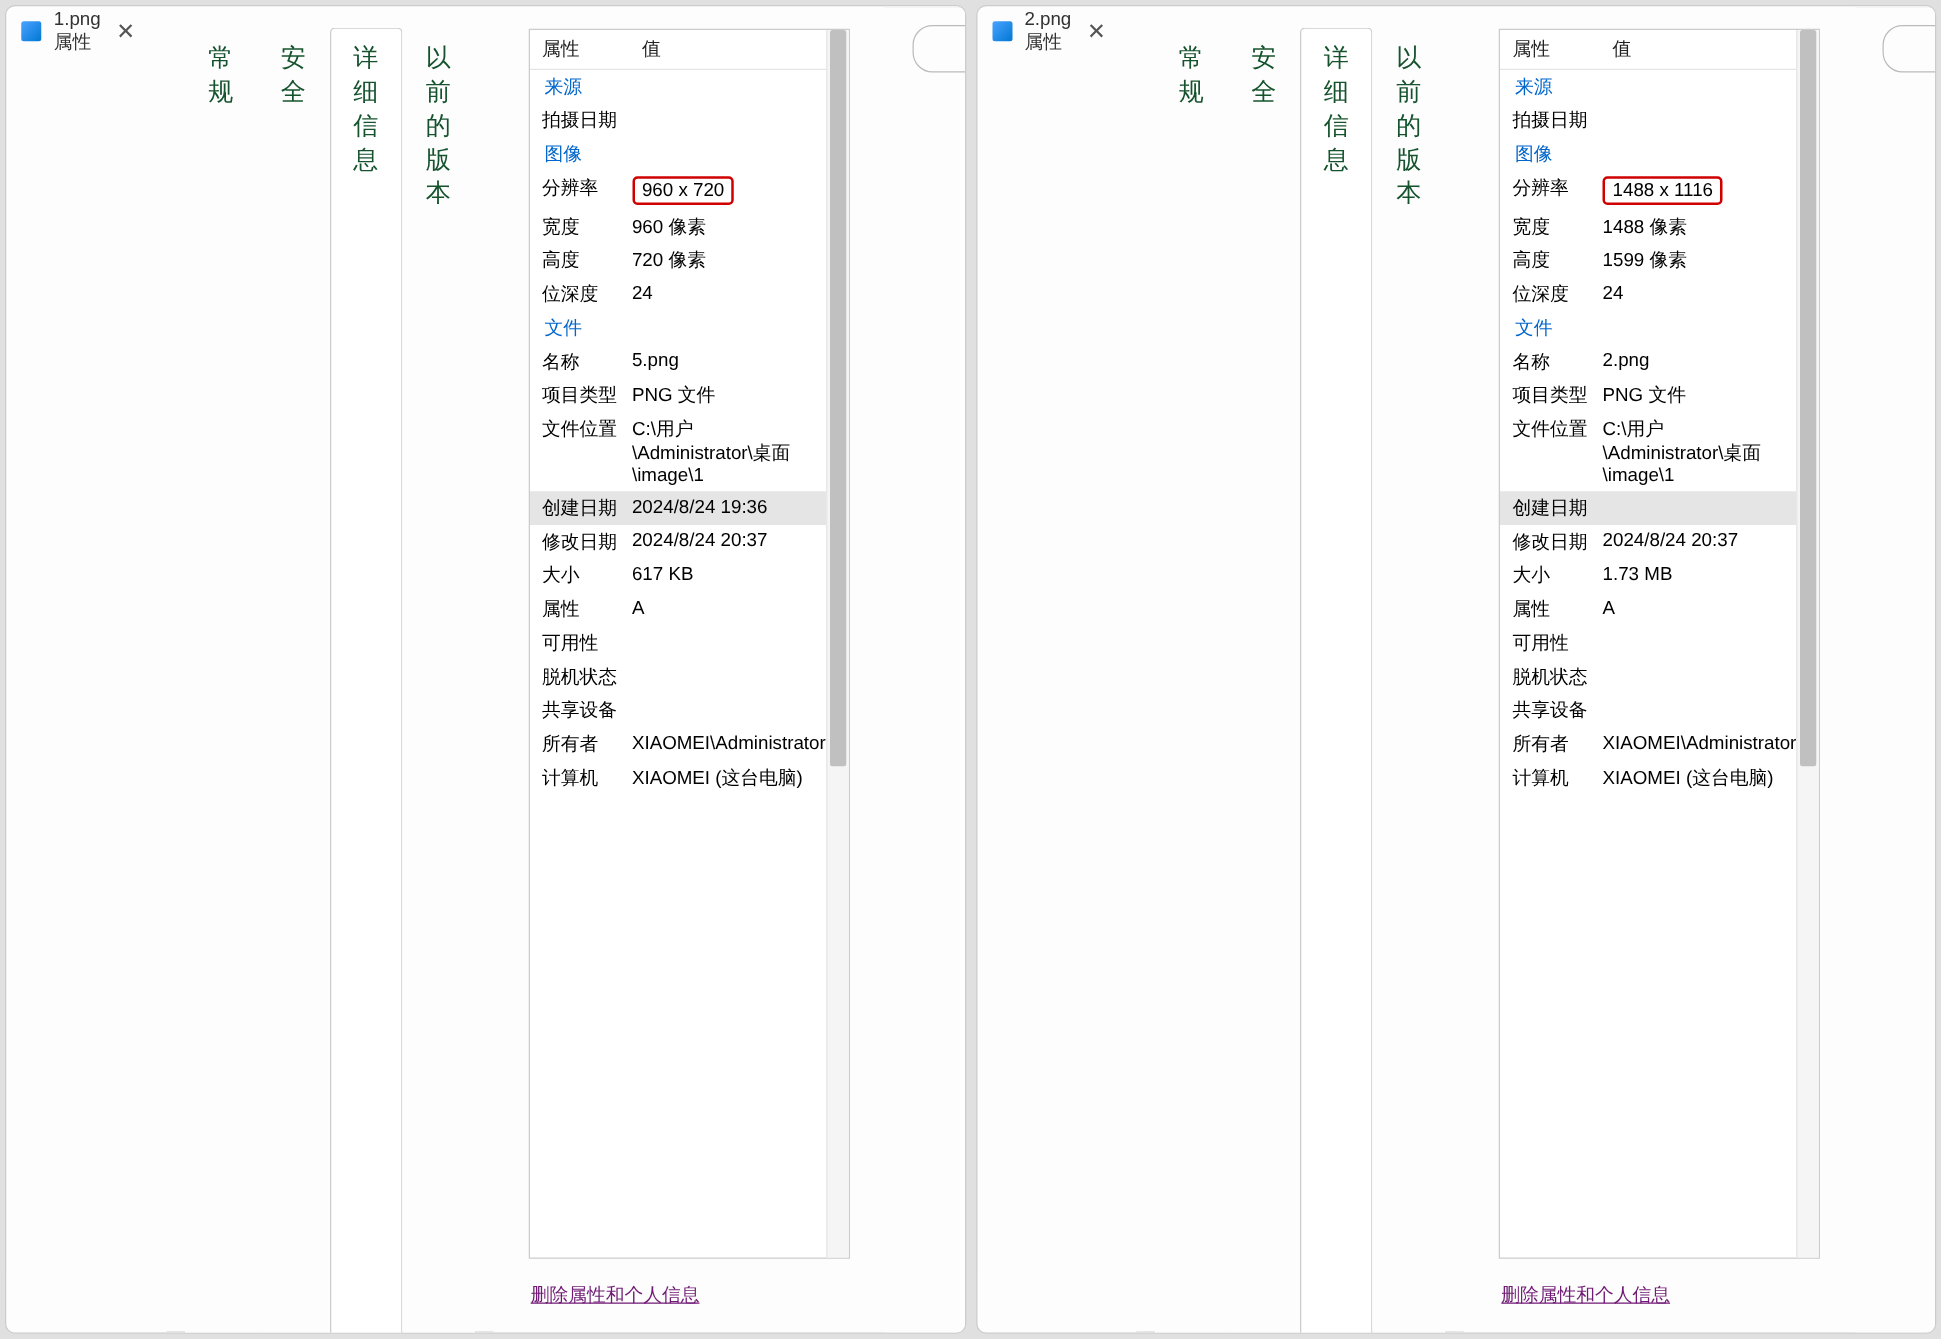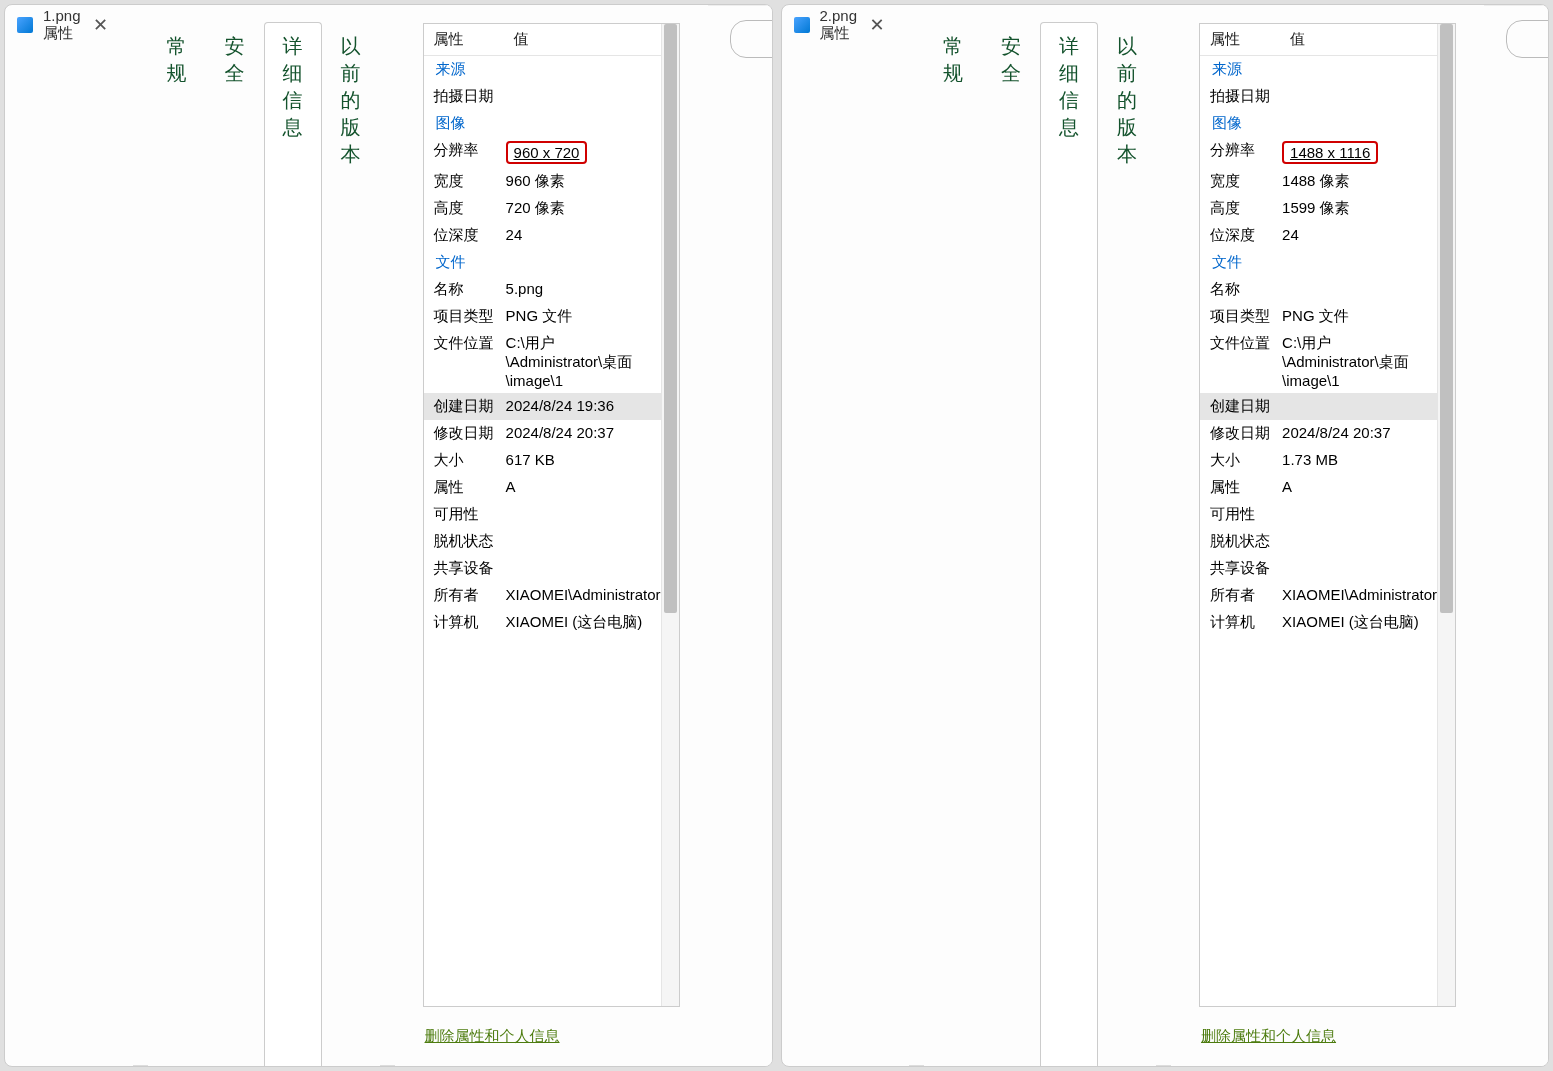--- a/index.html
+++ b/index.html
@@ -114,39 +114,38 @@
   .prop-row .col-value { padding-left: 2px; }
   .section-label {
     color: #0066cc;
     padding: 4px 12px;
   }
   .red-box {
     border: 2px solid #d00000;
     border-radius: 4px;
     padding: 1px 6px;
     display: inline-block;
-    text-decoration: underline;
   }
   .scrollbar-track {
     width: 18px;
     background: #f5f5f5;
     border-left: 1px solid #e5e5e5;
     position: relative;
   }
   .scrollbar-thumb {
     position: absolute;
     top: 0;
     left: 2px;
     right: 2px;
     height: 60%;
     background: #c0c0c0;
     border-radius: 2px;
   }
   .remove-link {
-    color: #4d7c0f;
+    color: #701a75;
     text-decoration: underline;
     font-size: 15px;
     margin: 20px 0 10px 2px;
     cursor: pointer;
     display: inline-block;
   }
   .button-bar {
     display: flex;
     justify-content: flex-end;
     gap: 18px;
@@ -329,20 +328,21 @@
                 <div class="col-name">高度</div>
                 <div class="col-value">1599 像素</div>
               </div>
               <div class="prop-row">
                 <div class="col-name">位深度</div>
                 <div class="col-value">24</div>
               </div>
               <div class="section-label">文件</div>
               <div class="prop-row">
                 <div class="col-name">名称</div>
+                <div class="col-value">2.png</div>
               </div>
               <div class="prop-row">
                 <div class="col-name">项目类型</div>
                 <div class="col-value">PNG 文件</div>
               </div>
               <div class="prop-row">
                 <div class="col-name">文件位置</div>
                 <div class="col-value">C:\用户\Administrator\桌面\image\1</div>
               </div>
               <div class="prop-row highlighted">

